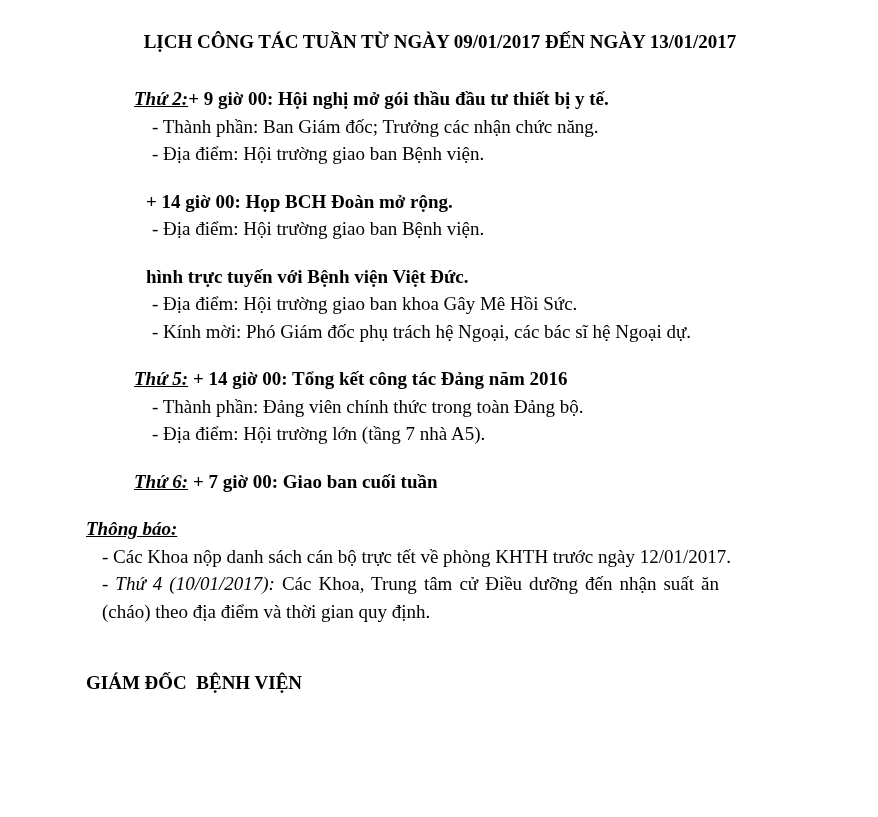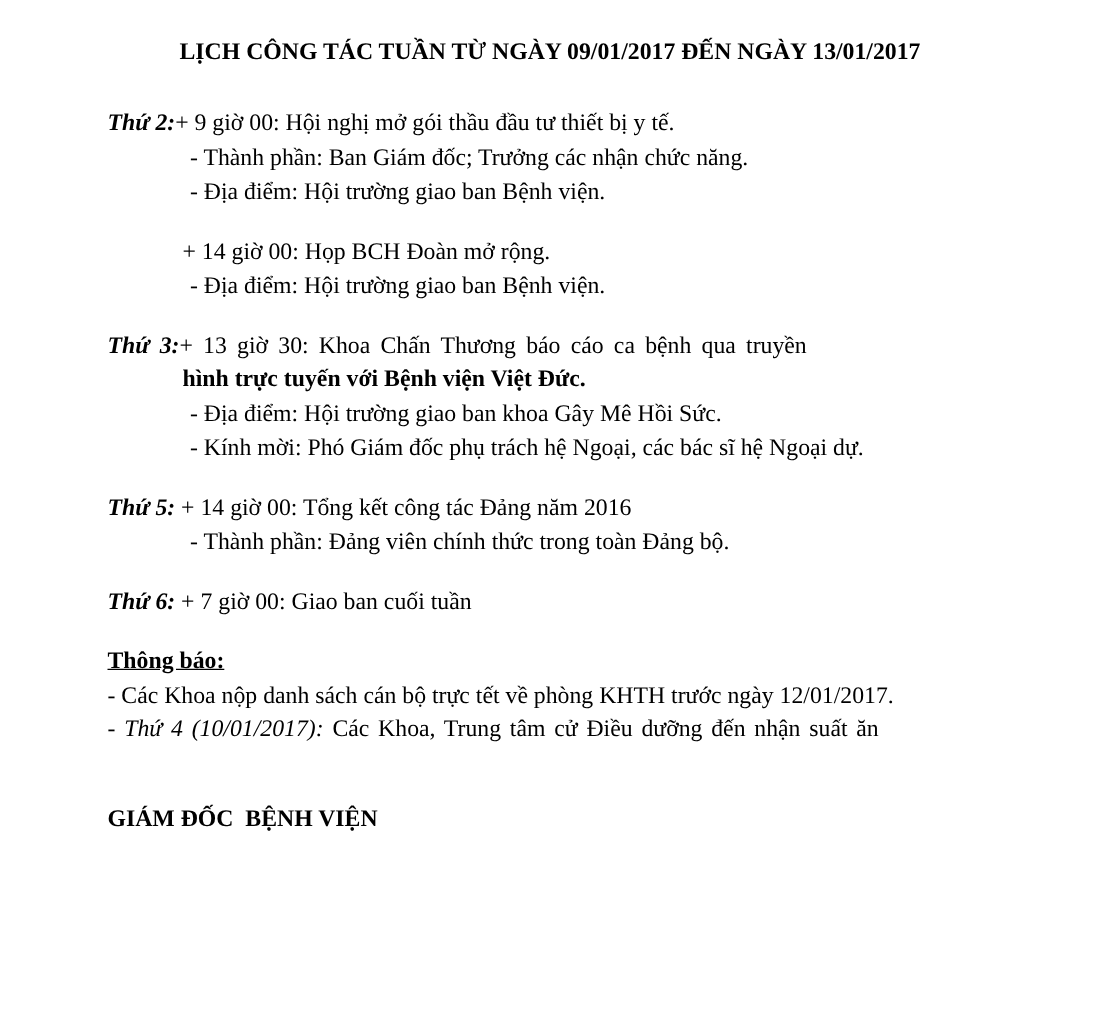--- a/index.html
+++ b/index.html
@@ -31,43 +31,46 @@
   }
   .day-section { margin-bottom: 20px; }
   .day-line {
     padding-left: 60px;
     text-indent: -60px;
     white-space: nowrap;
   }
   .day-label {
     font-weight: bold;
     font-style: italic;
+    text-decoration: underline;
+    margin-left: 48px;
   }
-  .event-heading { font-weight: normal; }
+  .event-heading { font-weight: bold; }
   .stretch-lg { word-spacing: 0.18em; }
   .stretch-sm { word-spacing: 0.12em; }
   .heading-cont {
     padding-left: 60px;
     font-weight: bold;
     white-space: nowrap;
   }
   .event2-line {
     padding-left: 60px;
     white-space: nowrap;
   }
   .detail {
     padding-left: 66px;
     white-space: nowrap;
   }
   .notice-label-line { white-space: nowrap; }
   .notice-label {
     font-weight: bold;
+    font-style: italic;
     text-decoration: underline;
   }
-  .notice-line { white-space: nowrap; }
+  .notice-line { white-space: nowrap; margin-left: 16px; }
   .notice-lead {
     font-weight: normal;
     font-style: italic;
   }
   .signature {
     font-weight: bold;
     text-align: left;
     white-space: pre;
     margin: 44px -16px 0 0;
   }
@@ -84,36 +87,37 @@
     <p class="detail">- Thành phần: Ban Giám đốc; Trưởng các nhận chức năng.</p>
     <p class="detail">- Địa điểm: Hội trường giao ban Bệnh viện.</p>
   </section>
 
   <section class="day-section">
     <p class="event2-line"><span class="event-heading">+ 14 giờ 00: Họp BCH Đoàn mở rộng.</span></p>
     <p class="detail">- Địa điểm: Hội trường giao ban Bệnh viện.</p>
   </section>
 
   <section class="day-section">
-    <p class="day-line stretch-lg"><span class="day-label">Thứ 3:</span><span class="event-heading">+ 13 giờ 30: Khoa Chấn Thương báo cáo ca bệnh qua truyền</span></p>
     <p class="heading-cont">hình trực tuyến với Bệnh viện Việt Đức.</p>
     <p class="detail">- Địa điểm: Hội trường giao ban khoa Gây Mê Hồi Sức.</p>
     <p class="detail">- Kính mời: Phó Giám đốc phụ trách hệ Ngoại, các bác sĩ hệ Ngoại dự.</p>
   </section>
 
   <section class="day-section">
     <p class="day-line"><span class="day-label">Thứ 5:</span><span class="event-heading"> + 14 giờ 00: Tổng kết công tác Đảng năm 2016</span></p>
     <p class="detail">- Thành phần: Đảng viên chính thức trong toàn Đảng bộ.</p>
+    <p class="detail">- Địa điểm: Hội trường lớn (tầng 7 nhà A5).</p>
   </section>
 
   <section class="day-section">
     <p class="day-line"><span class="day-label">Thứ 6:</span><span class="event-heading"> + 7 giờ 00: Giao ban cuối tuần</span></p>
   </section>
 
   <section class="notices">
     <p class="notice-label-line"><span class="notice-label">Thông báo:</span></p>
     <p class="notice-line">- Các Khoa nộp danh sách cán bộ trực tết về phòng KHTH trước ngày 12/01/2017.</p>
     <p class="notice-line stretch-sm"><span class="notice-lead">- Thứ 4 (10/01/2017):</span><span> Các Khoa, Trung tâm cử Điều dưỡng đến nhận suất ăn</span></p>
+    <p class="notice-line">(cháo) theo địa điểm và thời gian quy định.</p>
   </section>
 
   <p class="signature">GIÁM ĐỐC  BỆNH VIỆN</p>
 
 </div>
 
 </body></html>

